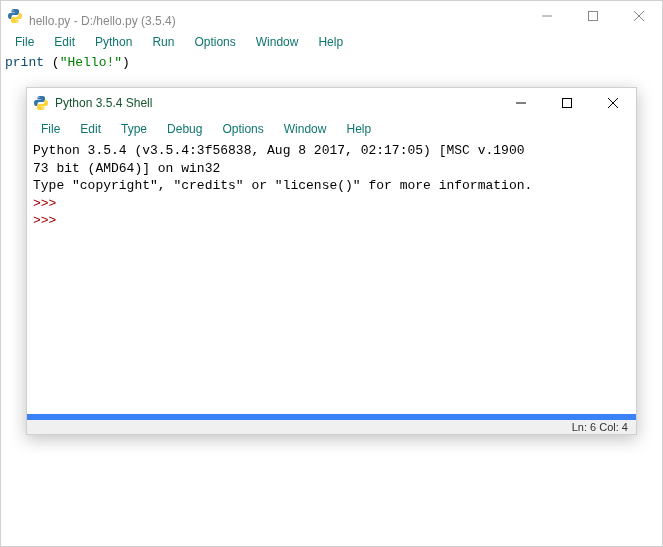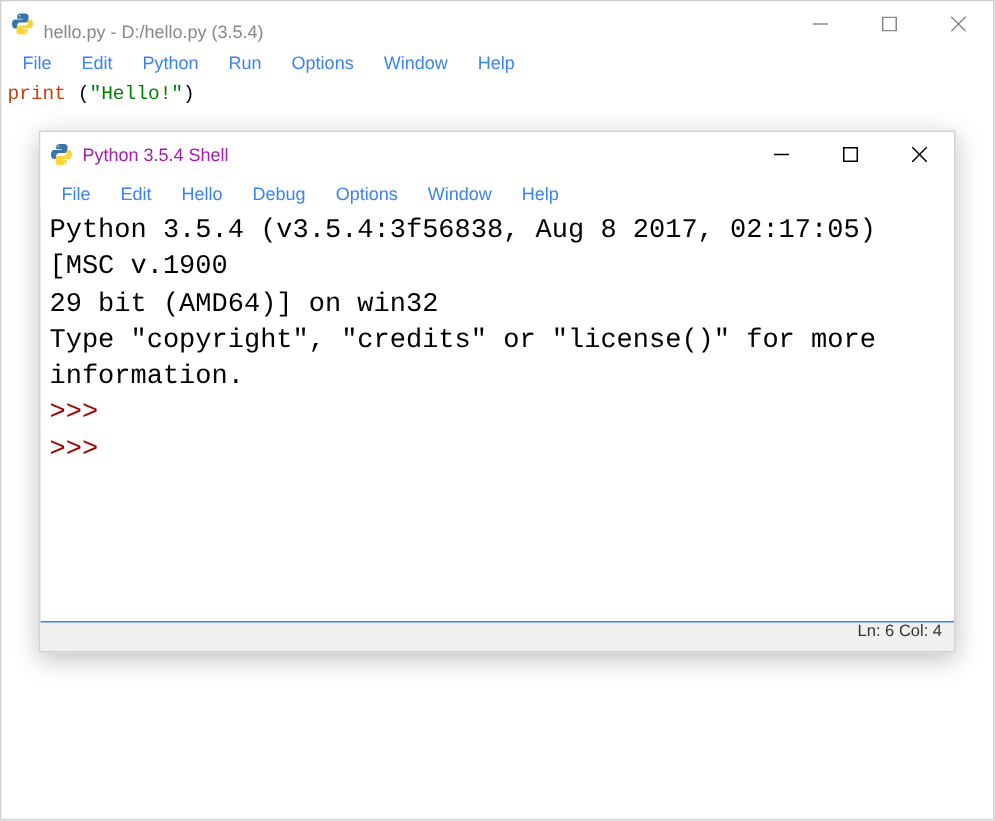--- a/index.html
+++ b/index.html
@@ -7,37 +7,37 @@
     
     .window { display: flex; flex-direction: column; border: 1px solid #d0d0d0; }
     .titlebar { display: flex; align-items: center; height: 30px; background: #fff; padding-left: 6px; }
     .titlebar-icon { width: 16px; height: 16px; margin-right: 6px; display: inline-flex; align-items: center; justify-content: center; }
     .title-text { flex: 1; font-size: 12px; color: #555; }
     .win-controls { display: flex; }
     .win-btn { width: 46px; height: 30px; display: flex; align-items: center; justify-content: center; color: #000; }
     .win-btn svg { width: 10px; height: 10px; }
     
     .menubar { display: flex; gap: 4px; padding: 2px 6px; background: #fff; font-size: 12px; }
-    .menu-item { padding: 2px 8px; color: #3b82f6; }
+    .menu-item { padding: 2px 8px; color: #0f766e; }
     
     .editor-area { flex: 1; background: #fff; font-family: "Courier New", monospace; font-size: 13px; padding: 2px 4px; overflow: hidden; position: relative; }
     
-    .statusbar { height: 20px; background: #f0f0f0; border-top: 1px solid #3b82f6; display: flex; justify-content: flex-end; align-items: flex-start; padding: 0 8px; font-size: 11px; color: #333; }
+    .statusbar { height: 20px; background: #f0f0f0; border-top: 6px solid #3b82f6; display: flex; justify-content: flex-end; align-items: center; padding: 0 8px; font-size: 11px; color: #333; }
     
     .main-window { position: absolute; top: 0; left: 0; width: 663px; height: 547px; }
     .main-window .titlebar { background: #fff; }
     .main-window .title-text { color: #888; margin-top: 10px; }
     
     .shell-window { position: absolute; top: 87px; left: 26px; width: 611px; height: 348px; background: #fff; box-shadow: 0 4px 16px rgba(0,0,0,0.25); }
     .shell-window .titlebar { background: #fff; }
-    .shell-window .title-text { color: #a21caf; }
+    .shell-window .title-text { color: #14532d; }
     
-    .shell-content { font-family: "Courier New", monospace; font-size: 18px; padding: 2px 6px; line-height: 1.35; flex: 1; overflow: hidden; }
+    .shell-content { font-family: "Courier New", monospace; font-size: 13px; padding: 2px 6px; line-height: 1.35; flex: 1; overflow: hidden; }
     
-    .c-purple { color: #c2410c; }
+    .c-purple { color: #0c4a6e; }
     .c-green { color: #008000; }
     .c-prompt { color: #a00000; }
     .c-blue { color: #0000cc; }
     .c-black { color: #000; }
     
     .python-icon-svg { width:16px; height:16px; }
   </style>
 </head>
 <body>
 
@@ -107,29 +107,29 @@
           <svg viewBox="0 0 10 10">
             <line x1="0" y1="0" x2="10" y2="10" stroke="#000" stroke-width="1"></line>
             <line x1="10" y1="0" x2="0" y2="10" stroke="#000" stroke-width="1"></line>
           </svg>
         </div>
     </div>
   </div>
   <div class="menubar">
     <span class="menu-item">File</span>
     <span class="menu-item">Edit</span>
-    <span class="menu-item">Hello</span>
+    <span class="menu-item">Type</span>
     <span class="menu-item">Debug</span>
     <span class="menu-item">Options</span>
     <span class="menu-item">Window</span>
     <span class="menu-item">Help</span>
   </div>
   <div class="shell-content">
     <div class="c-black">Python 3.5.4 (v3.5.4:3f56838, Aug  8 2017, 02:17:05) [MSC v.1900</div>
-    <div class="c-black">29 bit (AMD64)] on win32</div>
+    <div class="c-black">73 bit (AMD64)] on win32</div>
     <div class="c-black">Type "copyright", "credits" or "license()" for more information.</div>
     <div class="c-prompt">&gt;&gt;&gt;</div>
     <div class="c-prompt">&gt;&gt;&gt;</div>
   </div>
   <div class="statusbar">
     <span>Ln: 6  Col: 4</span>
   </div>
 </div>
 
 </body></html>

